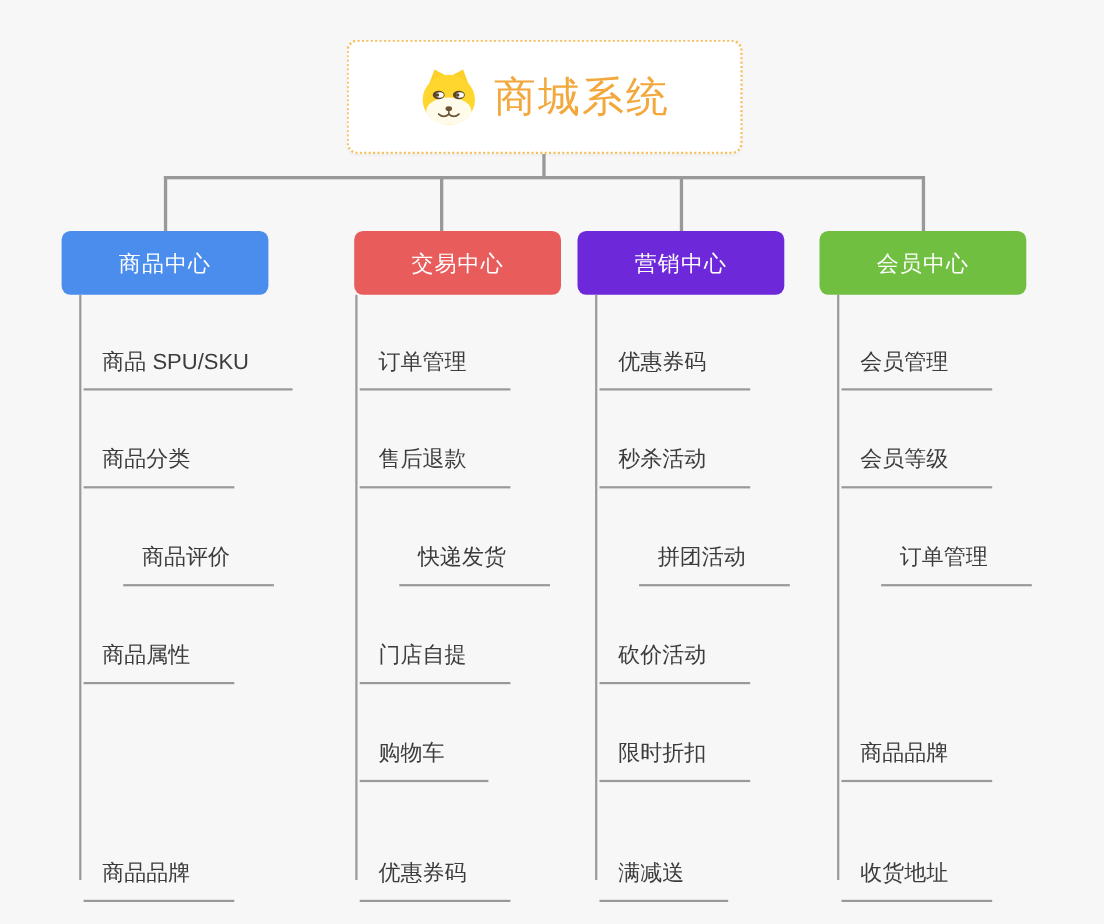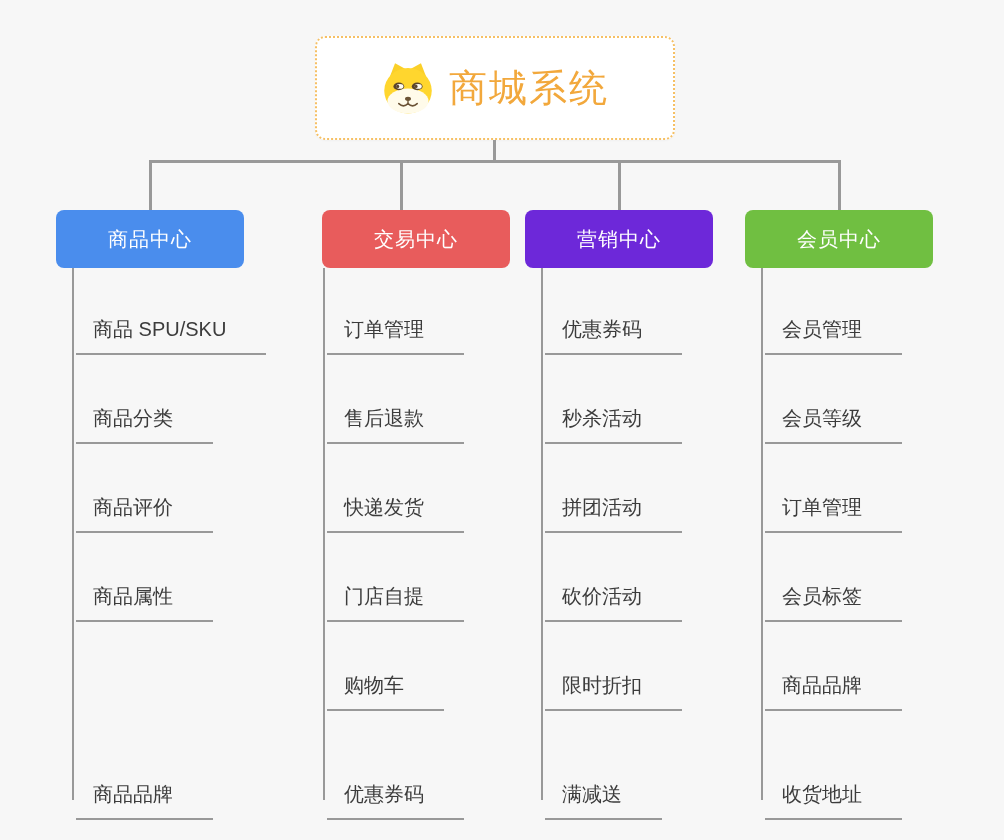--- a/index.html
+++ b/index.html
@@ -45,21 +45,21 @@
 
   
   .column{position:absolute;top:268px;width:250px;height:534px;}
   .col-0{left:72px;} .col-1{left:323px;text-align:right;} .col-2{left:541px;} .col-3{left:761px;}
   .vline{position:absolute;left:0;top:0;width:2px;height:532px;background:var(--line);}
   .item{
     position:absolute;left:4px;width:max-content;white-space:nowrap;
     font-size:20px;line-height:24px;color:var(--item_text);
     padding:0 40px 12px 17px;border-bottom:2px solid var(--line);
   }
-  .it-0{top:49px;} .it-1{top:138px;} .it-2{top:227px;}
+  .it-0{top:49px;} .it-1{top:138px;} .it-2{top:227px;margin-left:36px;}
   .it-3{top:316px;} .it-4{top:405px;} .it-5{top:494px;margin-top:20px;}
 </style>
 </head>
 <body>
 
 <div class="canvas">
 
   <div class="root-node">
     <svg class="root-icon" viewBox="0 0 100 100" aria-hidden="true">
       <polygon points="16,30 26,4 48,16" fill="#fbd029"></polygon>
@@ -126,18 +126,17 @@
     <div class="item it-3">砍价活动</div>
     <div class="item it-4">限时折扣</div>
     <div class="item it-5">满减送</div>
   </div>
 
   <div class="column col-3">
     <div class="vline"></div>
     <div class="item it-0">会员管理</div>
     <div class="item it-1">会员等级</div>
     <div class="item it-2">订单管理</div>
-    <div class="item it-3">会员标签</div>
     <div class="item it-4">商品品牌</div>
     <div class="item it-5">收货地址</div>
   </div>
 
 </div>
 
 </body></html>

